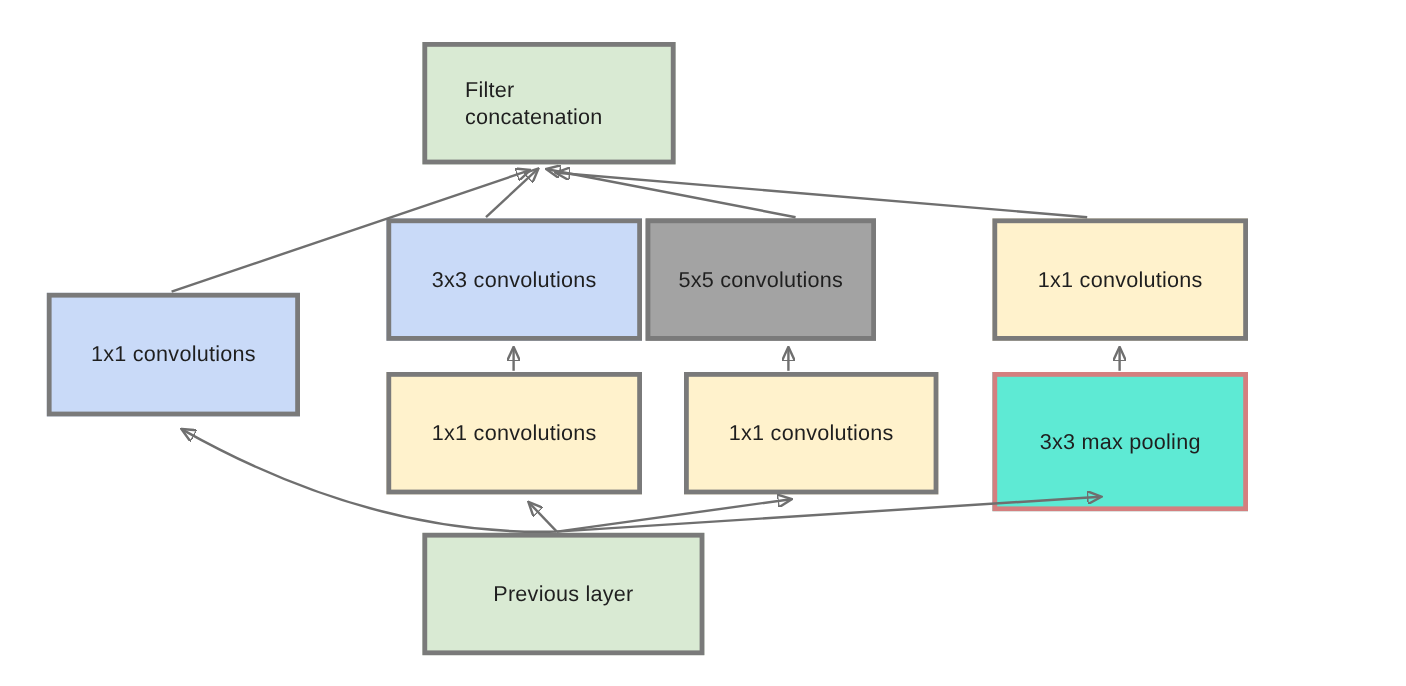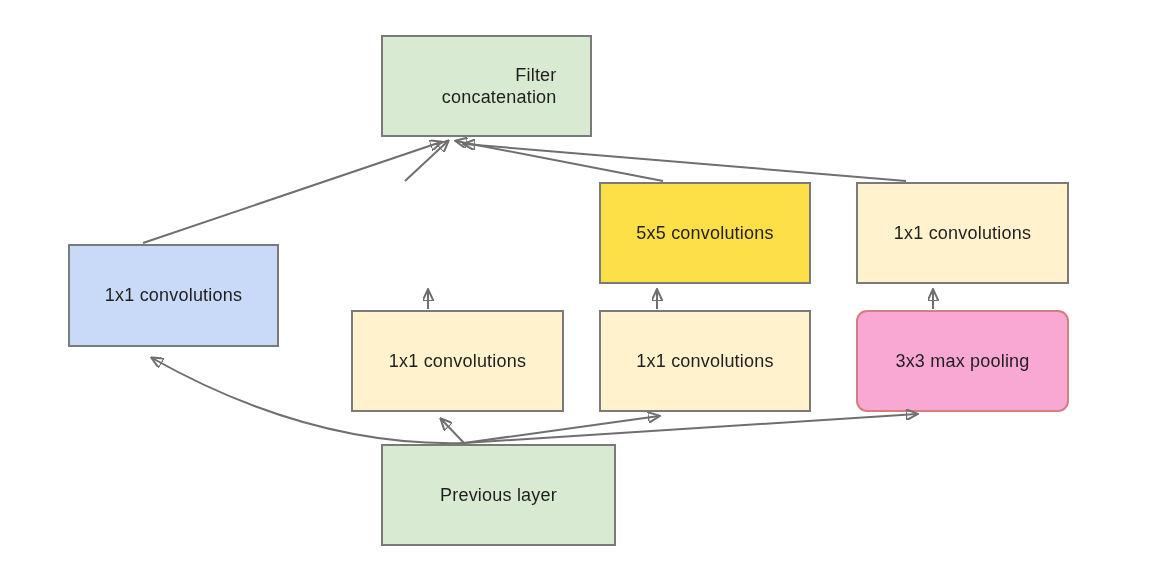--- a/index.html
+++ b/index.html
@@ -25,27 +25,26 @@
     z-index: 2;
   }
   .edges-layer path {
     fill: none;
     stroke: #6f6f6f;
     stroke-width: 2;
   }
   .node {
     position: absolute;
     box-sizing: border-box;
-    border: 2px solid #d946ef;
+    border: 4px solid #d946ef;
     display: flex;
     align-items: center;
     justify-content: center;
-    text-align: right;
+    text-align: left;
     z-index: 1;
-    margin-left: 29px;
   }
   .node .label {
     font-size: 18px;
     line-height: 1.25;
     color: #1f1f1f;
     letter-spacing: 0.2px;
   }
   .node .label.narrow {
     max-width: 140px;
   }
@@ -75,38 +74,41 @@
   </svg>
 
   <div class="node" style="left: 352px; top: 35px; width: 211px; height: 102px; background-color: rgb(217, 234, 211); border-color: rgb(122, 122, 122);">
     <span class="label narrow">Filter concatenation</span>
   </div>
 
   <div class="node" style="left: 39px; top: 244px; width: 211px; height: 103px; background-color: rgb(201, 218, 248); border-color: rgb(122, 122, 122);">
     <span class="label">1x1 convolutions</span>
   </div>
 
+  <div class="node" style="left: 322px; top: 182px; width: 213px; height: 102px; background-color: rgb(201, 218, 248); border-color: rgb(122, 122, 122);">
+    <span class="label">3x3 convolutions</span>
+  </div>
 
-  <div class="node" style="left: 570px; top: 182px; width: 212px; height: 102px; background-color: #fde047; border-color: rgb(122, 122, 122);">
+  <div class="node" style="left: 538px; top: 182px; width: 192px; height: 102px; background-color: #a3a3a3; border-color: rgb(122, 122, 122);">
     <span class="label">5x5 convolutions</span>
   </div>
 
   <div class="node" style="left: 827px; top: 182px; width: 213px; height: 102px; background-color: rgb(255, 242, 204); border-color: rgb(122, 122, 122);">
     <span class="label">1x1 convolutions</span>
   </div>
 
   <div class="node" style="left: 322px; top: 310px; width: 213px; height: 102px; background-color: rgb(255, 242, 204); border-color: rgb(122, 122, 122);">
     <span class="label">1x1 convolutions</span>
   </div>
 
   <div class="node" style="left: 570px; top: 310px; width: 212px; height: 102px; background-color: rgb(255, 242, 204); border-color: rgb(122, 122, 122);">
     <span class="label">1x1 convolutions</span>
   </div>
 
-  <div class="node" style="left: 827px; top: 310px; width: 213px; height: 102px; background-color: #f9a8d4; border-color: rgb(212, 127, 127); border-radius: 11px;">
+  <div class="node" style="left: 827px; top: 310px; width: 213px; height: 116px; background-color: #5eead4; border-color: rgb(212, 127, 127);">
     <span class="label">3x3 max pooling</span>
   </div>
 
   <div class="node" style="left: 352px; top: 444px; width: 235px; height: 102px; background-color: rgb(217, 234, 211); border-color: rgb(122, 122, 122);">
     <span class="label">Previous layer</span>
   </div>
 
 </div>
 
 </body></html>

